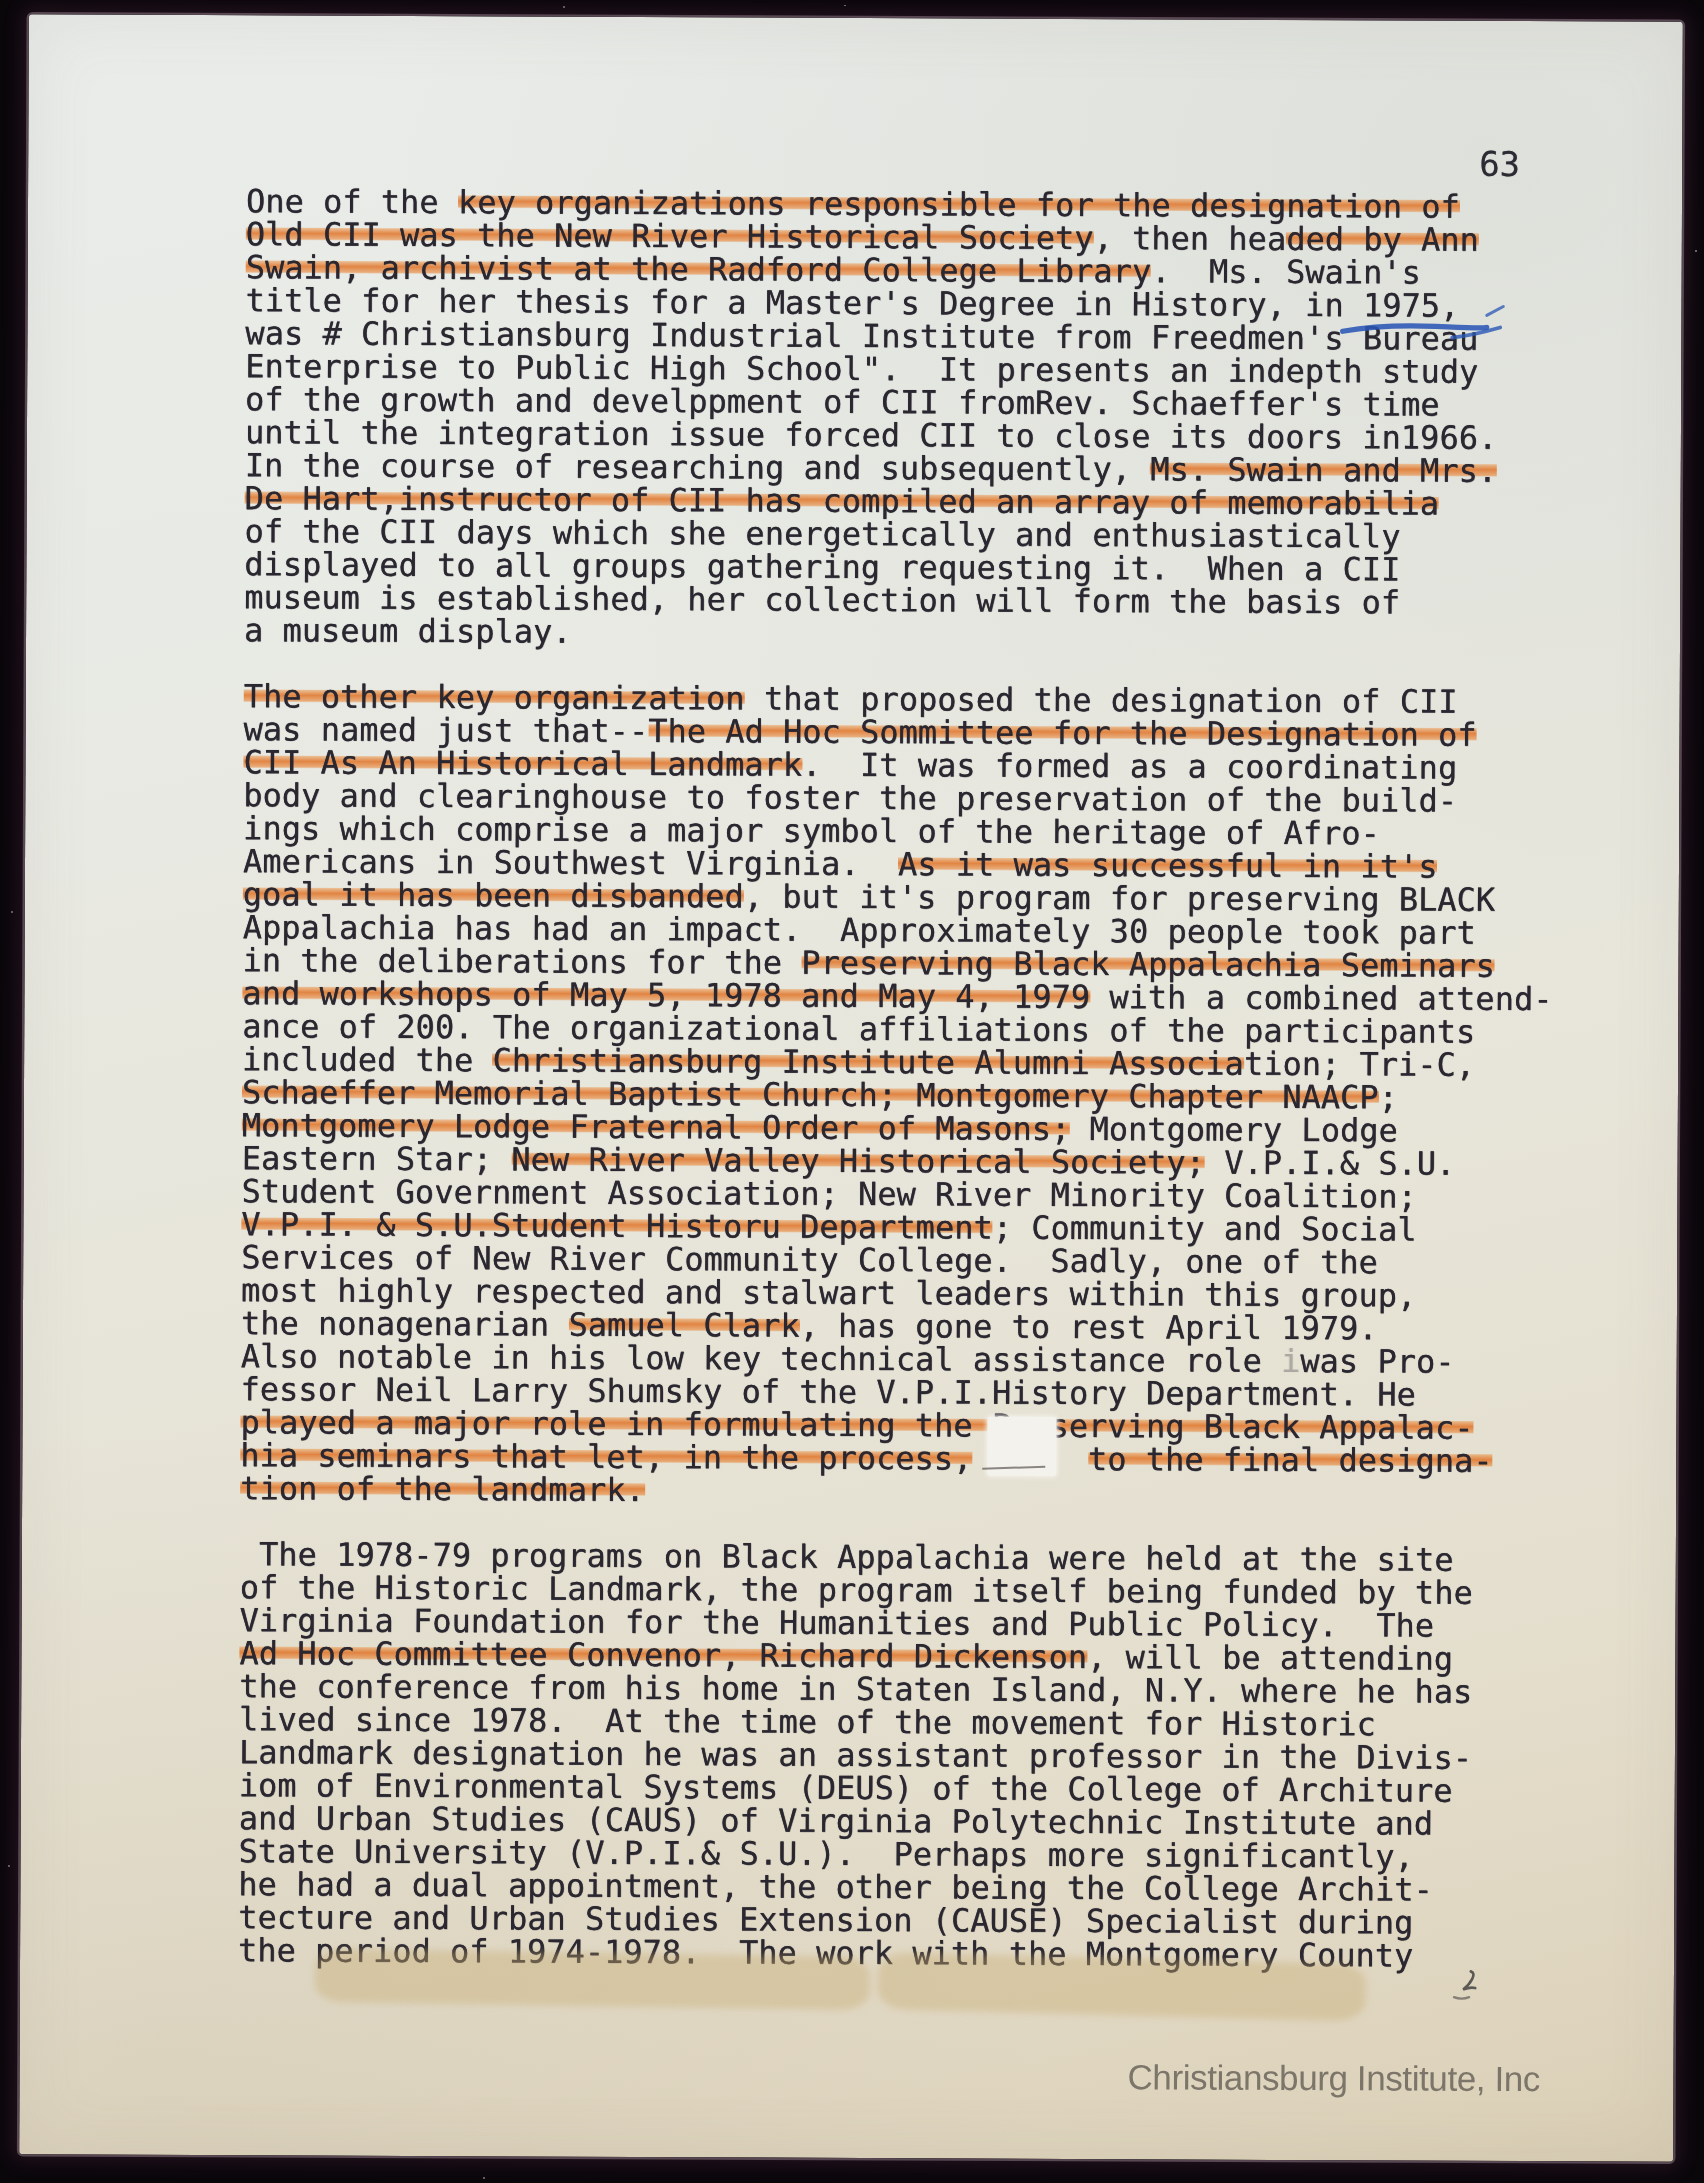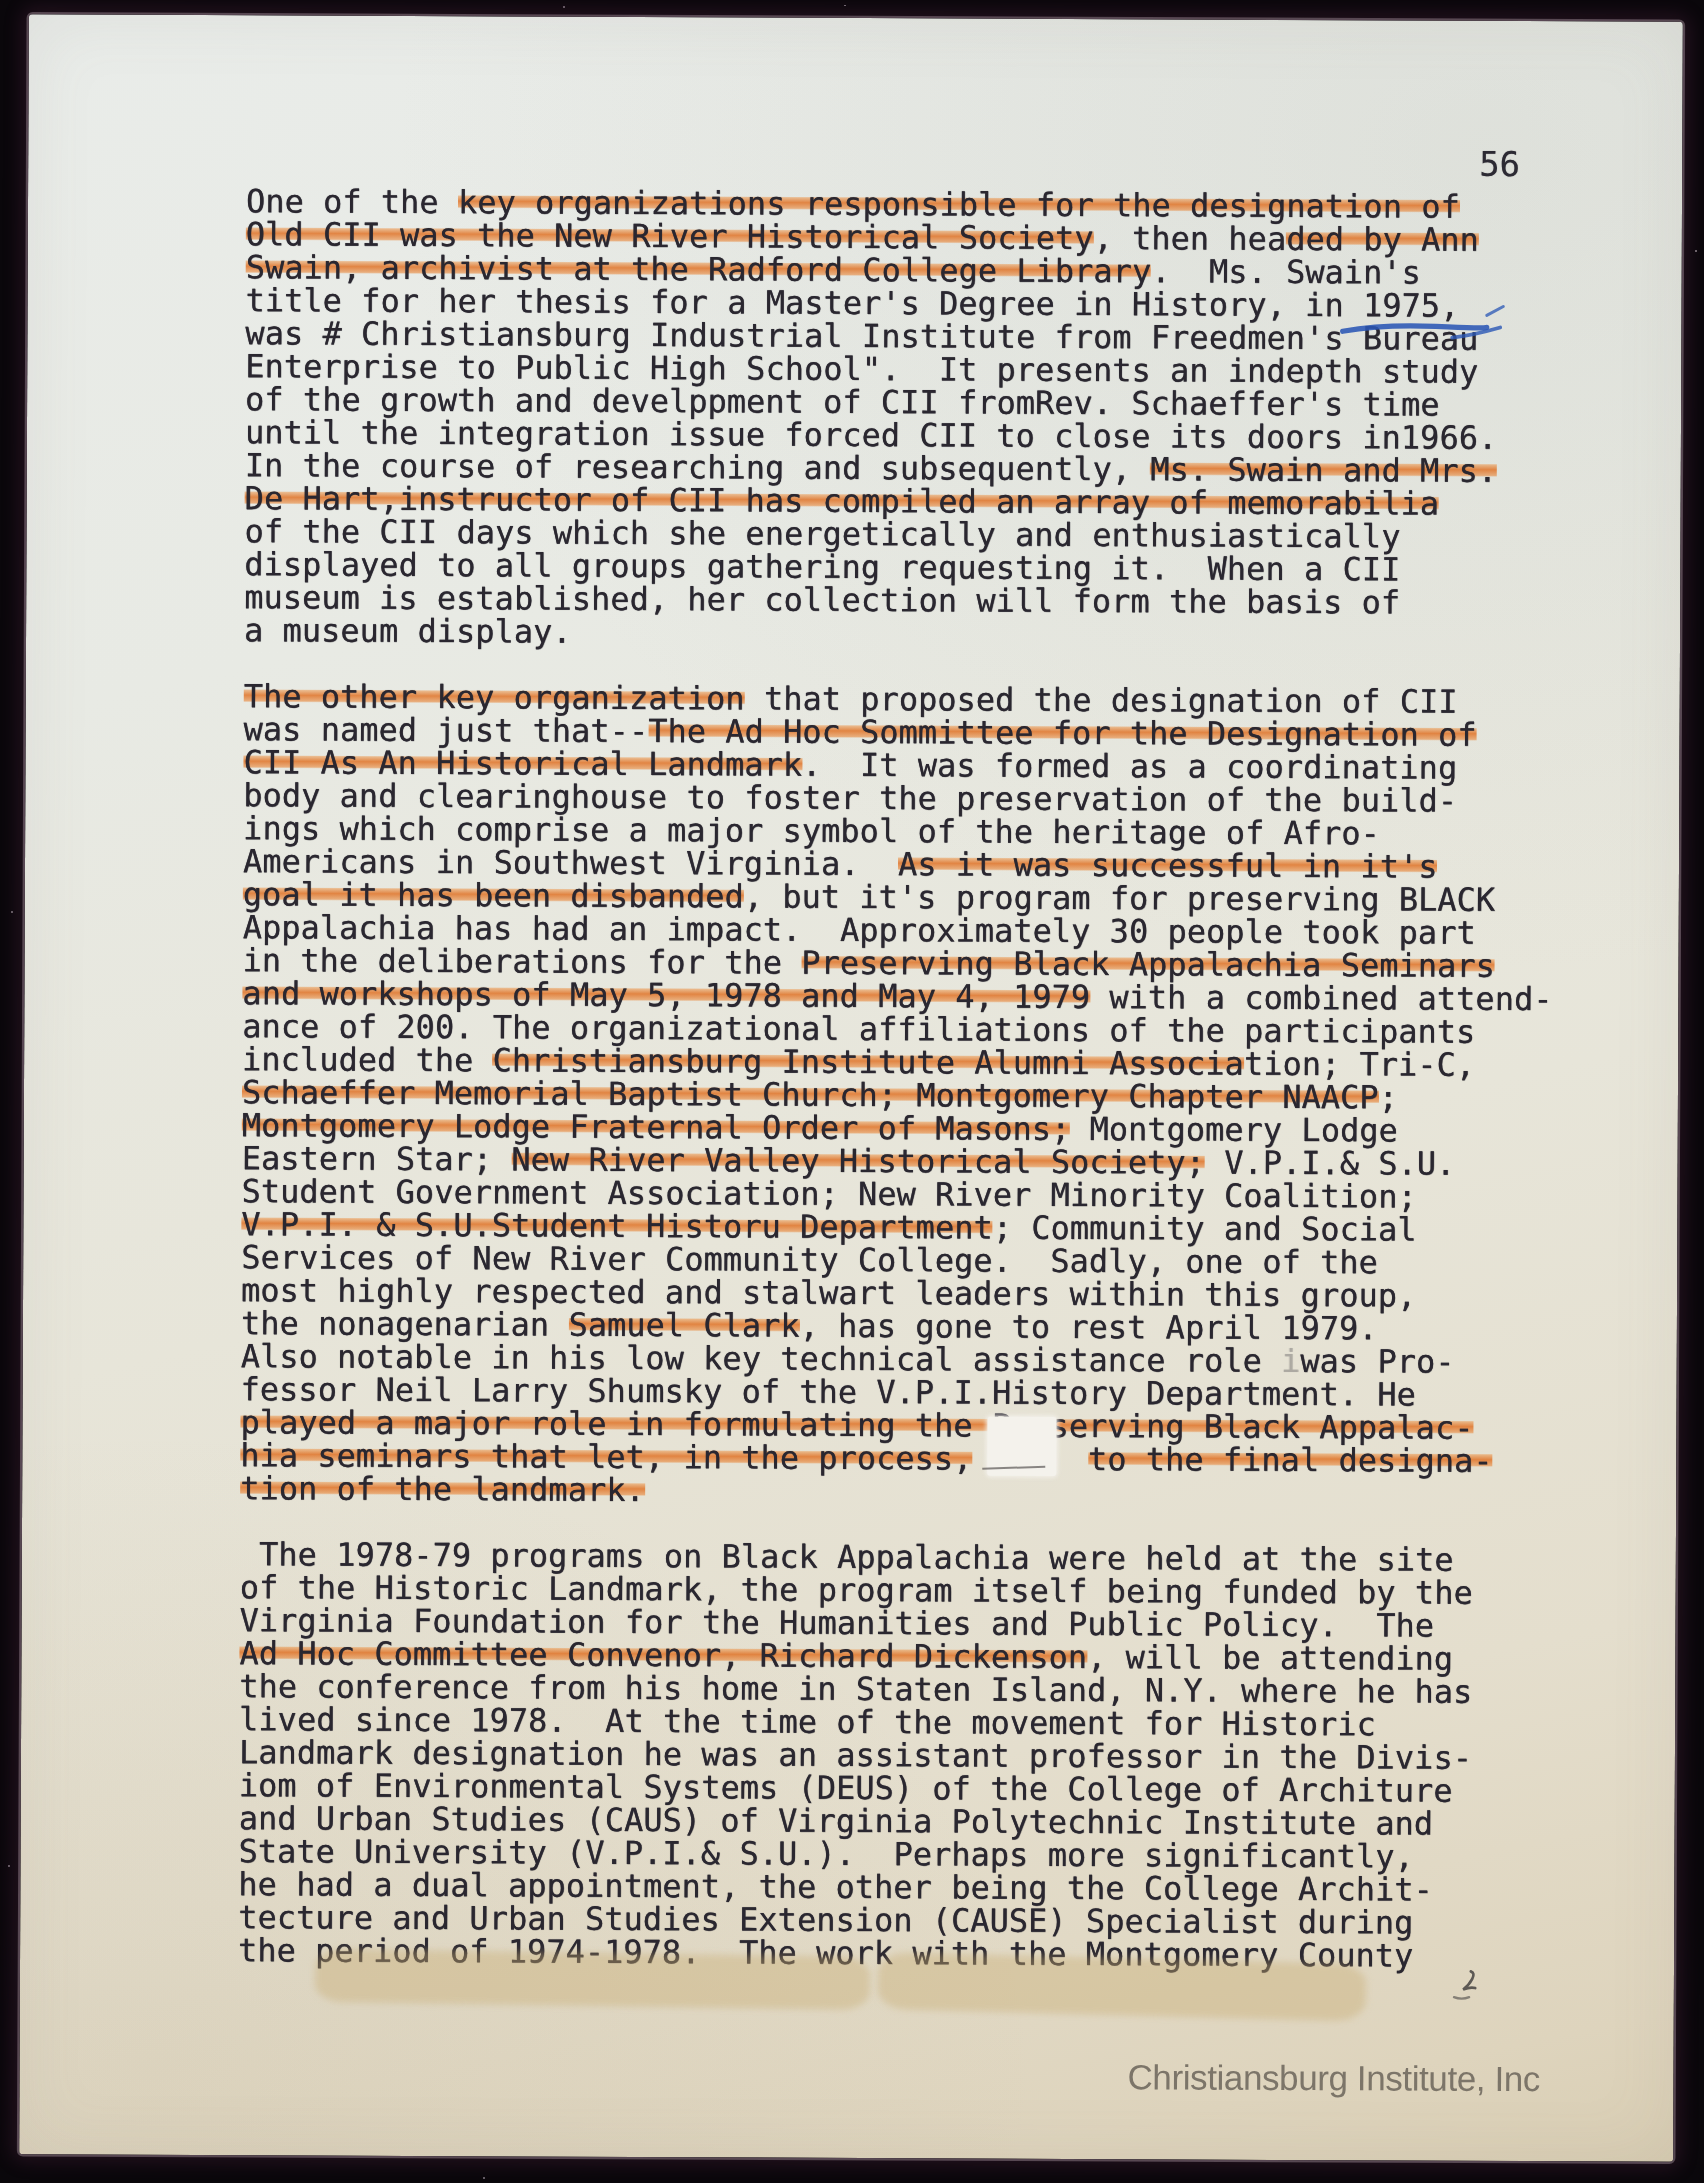--- a/index.html
+++ b/index.html
@@ -75,21 +75,21 @@
 
 <div class="speck" style="left:10.5px;top:911px;width:2.3px;height:2.3px;"></div>
 <div class="speck" style="left:7.5px;top:1865px;width:2.3px;height:2.3px;"></div>
 <div class="speck" style="left:563px;top:6px;width:2.3px;height:2.3px;"></div>
 <div class="speck" style="left:844px;top:4.5px;width:1.5px;height:1.5px;"></div>
 <div class="speck" style="left:1695px;top:250px;width:1.5px;height:1.5px;"></div>
 <div class="speck" style="left:483px;top:2177px;width:2.3px;height:2.3px;"></div>
 
 <div class="paper">
 
-  <div class="pagenum">56</div>
+  <div class="pagenum">63</div>
 
   <div class="typed"><div class="line"><span class="seg-p">One of the </span><span class="seg-s">key organizations responsible for the designation of</span></div><div class="line"><span class="seg-s">Old CII was the New River Historical Society</span><span class="seg-p">, then hea</span><span class="seg-s">ded by Ann</span></div><div class="line"><span class="seg-s">Swain, archivist at the Radford College Library</span><span class="seg-p">.  Ms. Swain's</span></div><div class="line"><span class="seg-p">title for her thesis for a Master's Degree in History, in 1975,</span></div><div class="line"><span class="seg-p">was # Christiansburg Industrial Institute from Freedmen's Bureau</span></div><div class="line"><span class="seg-p">Enterprise to Public High School".  It presents an indepth study</span></div><div class="line"><span class="seg-p">of the growth and develppment of CII fromRev. Schaeffer's time</span></div><div class="line"><span class="seg-p">until the integration issue forced CII to close its doors in1966.</span></div><div class="line"><span class="seg-p">In the course of researching and subsequently, </span><span class="seg-s">Ms. Swain and Mrs.</span></div><div class="line"><span class="seg-s">De Hart,instructor of CII has compiled an array of memorabilia</span></div><div class="line"><span class="seg-p">of the CII days which she energetically and enthusiastically</span></div><div class="line"><span class="seg-p">displayed to all groups gathering requesting it.  When a CII</span></div><div class="line"><span class="seg-p">museum is established, her collection will form the basis of</span></div><div class="line"><span class="seg-p">a museum display.</span></div><div class="line gap"></div><div class="line"><span class="seg-s">The other key organization</span><span class="seg-p"> that proposed the designation of CII</span></div><div class="line"><span class="seg-p">was named just that--</span><span class="seg-s">The Ad Hoc Sommittee for the Designation of</span></div><div class="line"><span class="seg-s">CII As An Historical Landmark</span><span class="seg-p">.  It was formed as a coordinating</span></div><div class="line"><span class="seg-p">body and clearinghouse to foster the preservation of the build-</span></div><div class="line"><span class="seg-p">ings which comprise a major symbol of the heritage of Afro-</span></div><div class="line"><span class="seg-p">Americans in Southwest Virginia.  </span><span class="seg-s">As it was successful in it's</span></div><div class="line"><span class="seg-s">goal it has been disbanded</span><span class="seg-p">, but it's program for preserving BLACK</span></div><div class="line"><span class="seg-p">Appalachia has had an impact.  Approximately 30 people took part</span></div><div class="line"><span class="seg-p">in the deliberations for the </span><span class="seg-s">Preserving Black Appalachia Seminars</span></div><div class="line"><span class="seg-s">and workshops of May 5, 1978 and May 4, 1979</span><span class="seg-p"> with a combined attend-</span></div><div class="line"><span class="seg-p">ance of 200. The organizational affiliations of the participants</span></div><div class="line"><span class="seg-p">included the </span><span class="seg-s">Christiansburg Institute Alumni Associa</span><span class="seg-p">tion; Tri-C,</span></div><div class="line"><span class="seg-s">Schaeffer Memorial Baptist Church; Montgomery Chapter NAACP</span><span class="seg-p">;</span></div><div class="line"><span class="seg-s">Montgomery Lodge Fraternal Order of Masons;</span><span class="seg-p"> Montgomery Lodge</span></div><div class="line"><span class="seg-p">Eastern Star; </span><span class="seg-s">New River Valley Historical Society;</span><span class="seg-p"> V.P.I.&amp; S.U.</span></div><div class="line"><span class="seg-p">Student Government Association; New River Minority Coalition;</span></div><div class="line"><span class="seg-s">V.P.I. &amp; S.U.Student Historu Department</span><span class="seg-p">; Community and Social</span></div><div class="line"><span class="seg-p">Services of New River Community College.  Sadly, one of the</span></div><div class="line"><span class="seg-p">most highly respected and stalwart leaders within this group,</span></div><div class="line"><span class="seg-p">the nonagenarian </span><span class="seg-s">Samuel Clark</span><span class="seg-p">, has gone to rest April 1979.</span></div><div class="line"><span class="seg-p">Also notable in his low key technical assistance role </span><span class="seg-f">i</span><span class="seg-p">was Pro-</span></div><div class="line"><span class="seg-p">fessor Neil Larry Shumsky of the V.P.I.History Department. He</span></div><div class="line"><span class="seg-s">played a major role in formulating the Preserving Black Appalac-</span></div><div class="line"><span class="seg-s">hia seminars that let, in the process,</span><span class="seg-p">      </span><span class="seg-s">to the final designa-</span></div><div class="line"><span class="seg-s">tion of the landmark.</span></div><div class="line gap"></div><div class="line"><span class="seg-p"> The 1978-79 programs on Black Appalachia were held at the site</span></div><div class="line"><span class="seg-p">of the Historic Landmark, the program itself being funded by the</span></div><div class="line"><span class="seg-p">Virginia Foundation for the Humanities and Public Policy.  The</span></div><div class="line"><span class="seg-s">Ad Hoc Committee Convenor, Richard Dickenson</span><span class="seg-p">, will be attending</span></div><div class="line"><span class="seg-p">the conference from his home in Staten Island, N.Y. where he has</span></div><div class="line"><span class="seg-p">lived since 1978.  At the time of the movement for Historic</span></div><div class="line"><span class="seg-p">Landmark designation he was an assistant professor in the Divis-</span></div><div class="line"><span class="seg-p">iom of Environmental Systems (DEUS) of the College of Architure</span></div><div class="line"><span class="seg-p">and Urban Studies (CAUS) of Virginia Polytechnic Institute and</span></div><div class="line"><span class="seg-p">State University (V.P.I.&amp; S.U.).  Perhaps more significantly,</span></div><div class="line"><span class="seg-p">he had a dual appointment, the other being the College Archit-</span></div><div class="line"><span class="seg-p">tecture and Urban Studies Extension (CAUSE) Specialist during</span></div><div class="line"><span class="seg-p">the period of 1974-1978.  The work with the Montgomery County</span></div></div>
 
   <svg class="blue-underline" viewBox="0 0 230 60">
     <path d="M4,36 Q60,26 128,29 T196,30" fill="none" stroke="#2a57b5" stroke-width="7" stroke-linecap="round" opacity="0.88"></path>
     <path d="M150,44 Q180,40 214,30" fill="none" stroke="#2a57b5" stroke-width="5" stroke-linecap="round" opacity="0.8"></path>
     <path d="M196,14 L218,2" fill="none" stroke="#2a57b5" stroke-width="4" stroke-linecap="round" opacity="0.75"></path>
   </svg>
 
   <div class="whiteout"></div>

